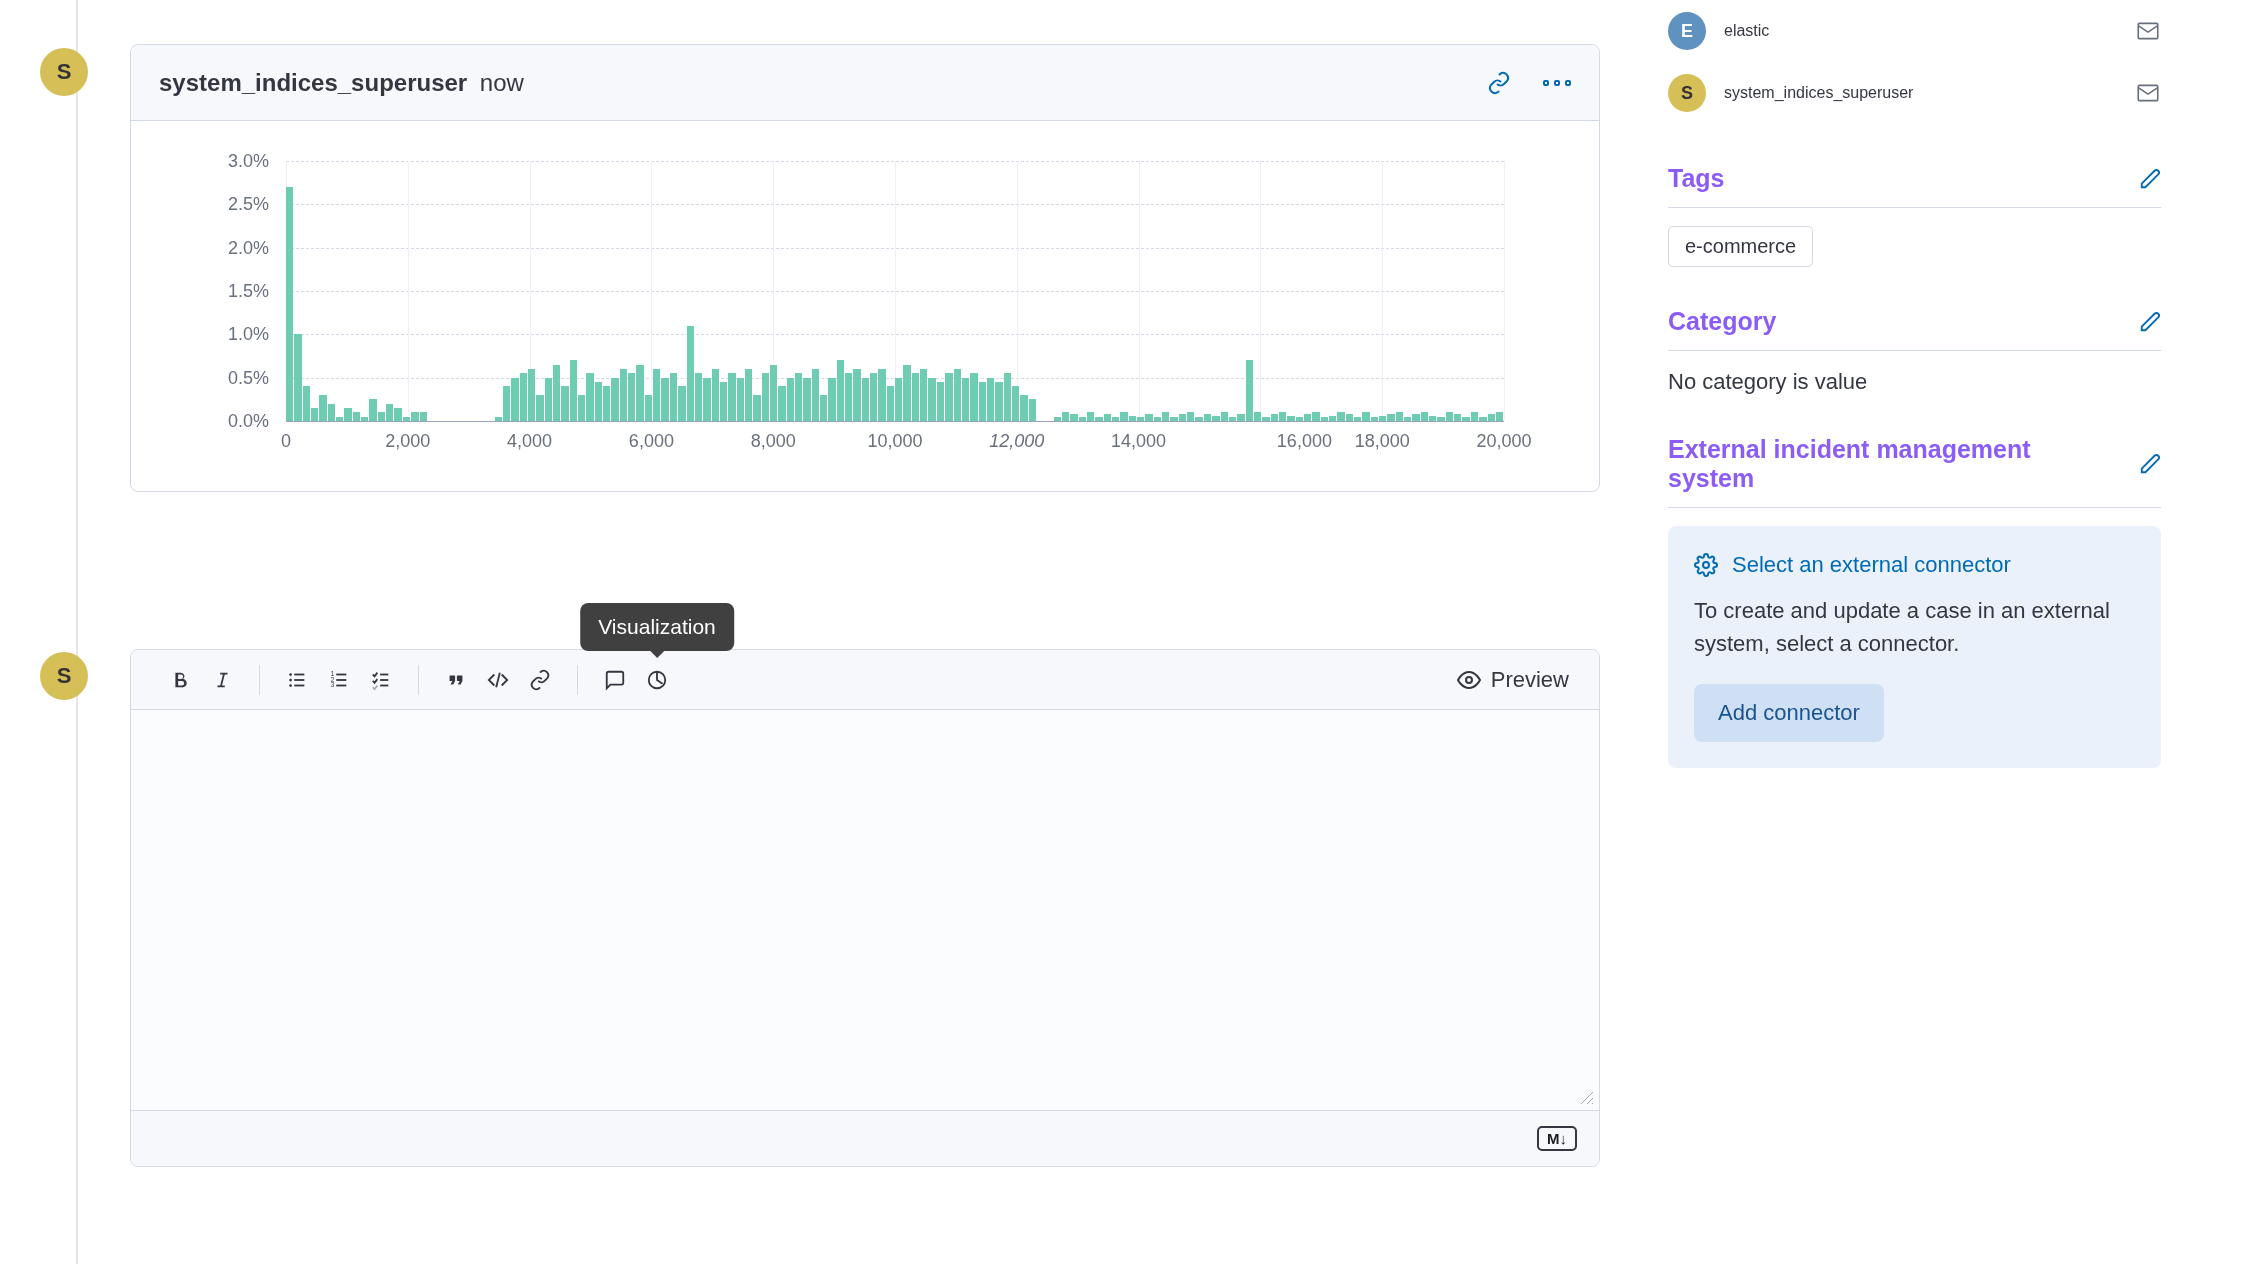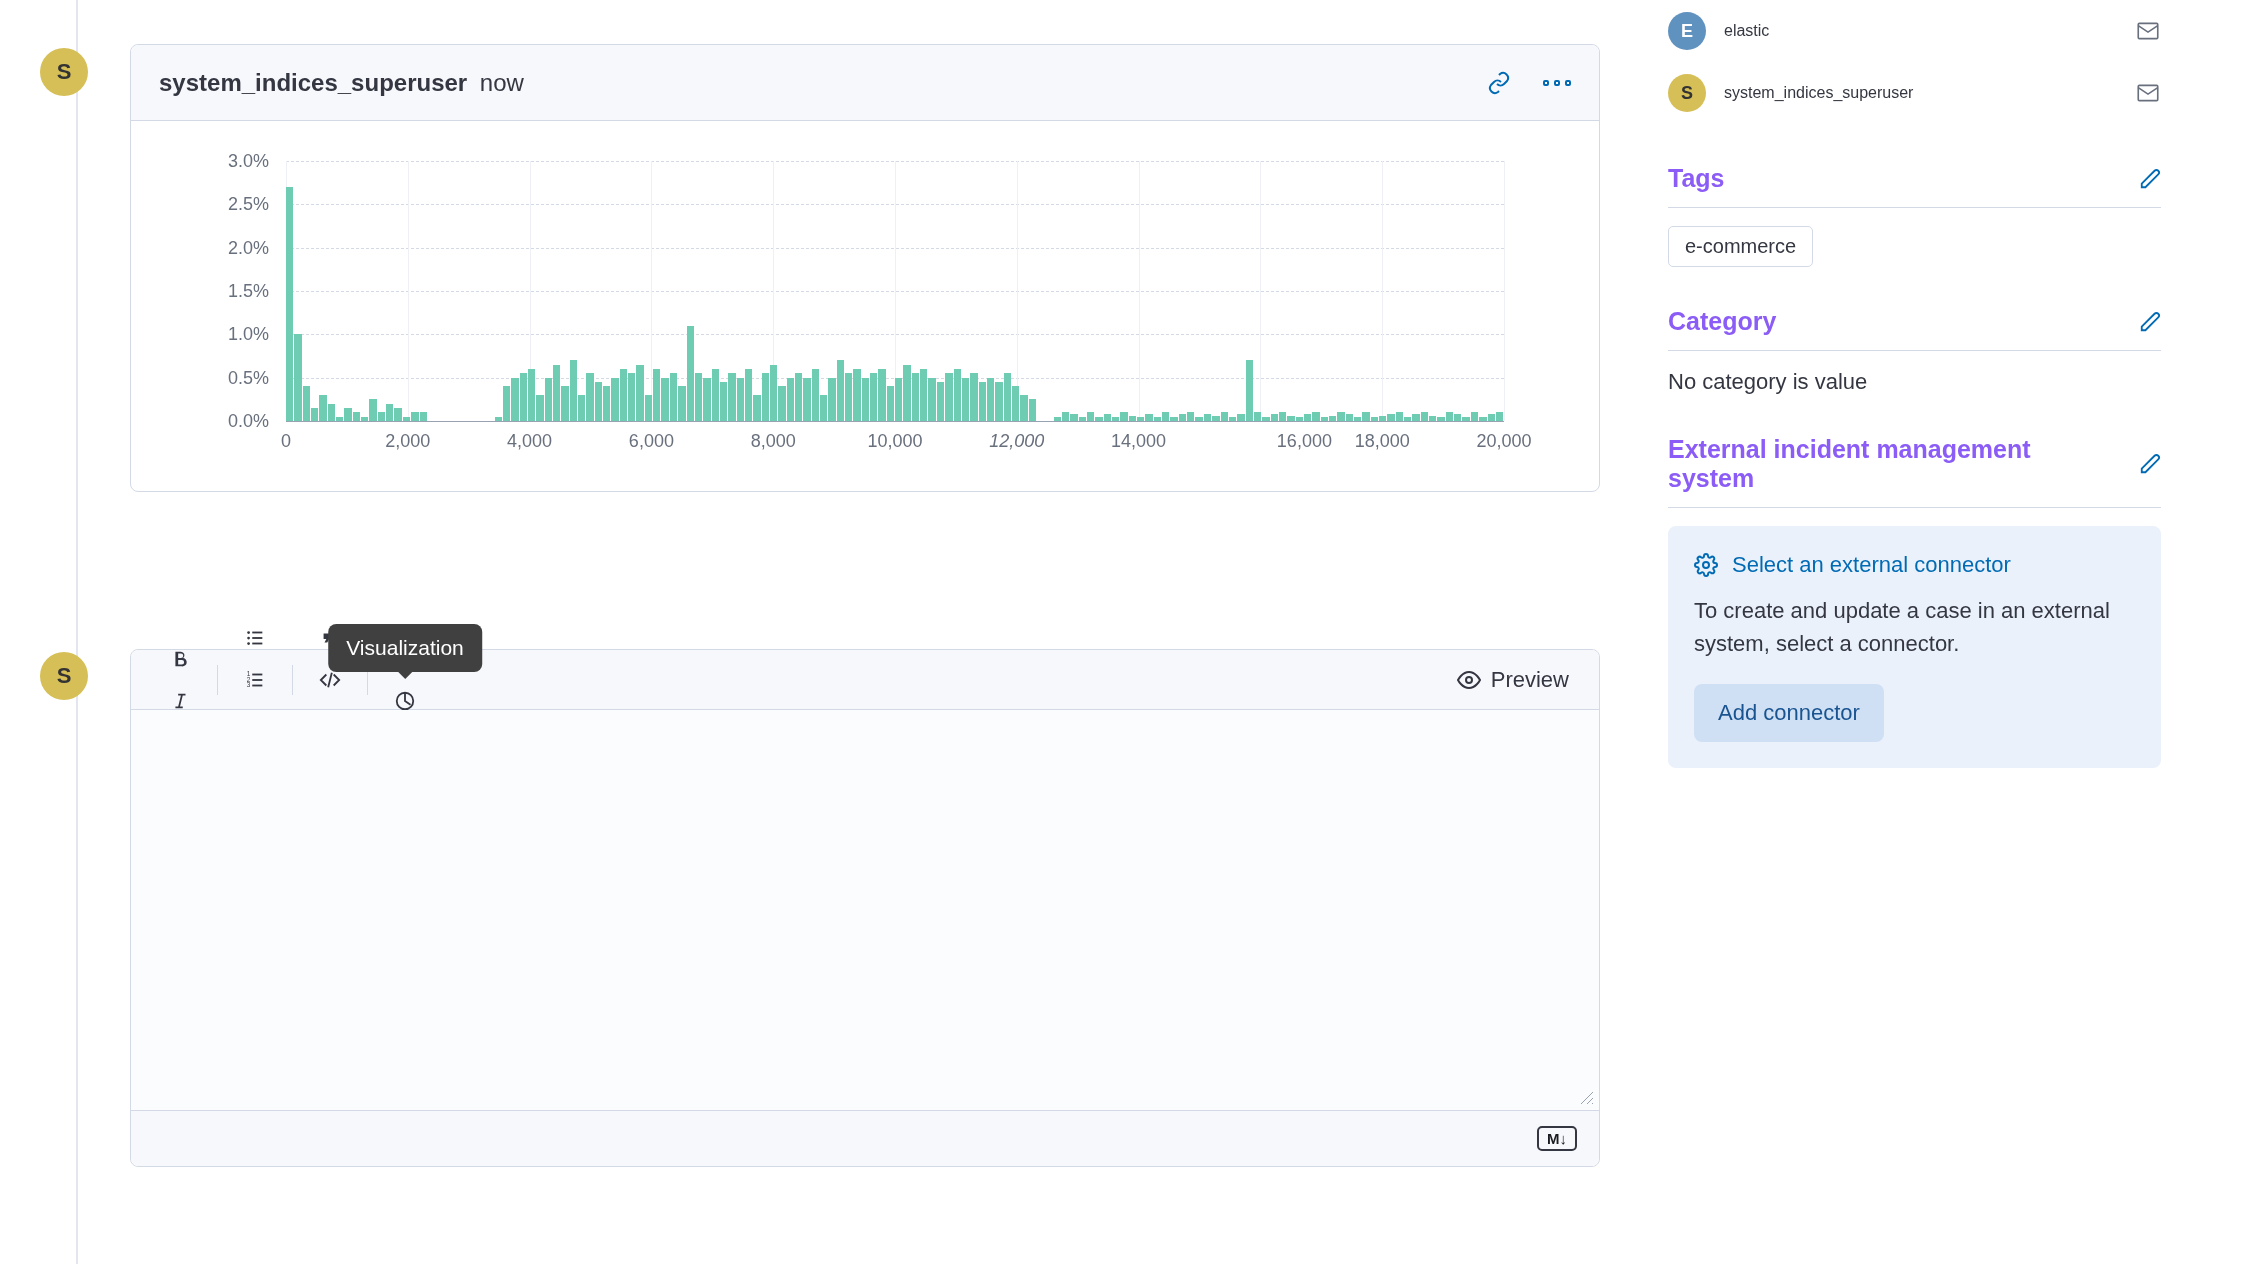--- a/index.html
+++ b/index.html
@@ -26,21 +26,21 @@
 .y-label { position: absolute; right: 12px; font-size: 18px; color: #69707d; text-align: right; transform: translateY(-50%); }
 .grid-area { position: absolute; left: 95px; right: 35px; top: 0; height: 260px; }
 .grid-line-h { position: absolute; left: 0; right: 0; border-top: 1px dashed #d3dae6; }
 .grid-line-v { position: absolute; top: 0; bottom: 0; border-left: 1px solid #eef0f5; }
 .bars { position: absolute; left: 95px; right: 35px; bottom: 40px; height: 260px; display: flex; align-items: flex-end; }
 .bar { flex: 1; background: #6dccb1; margin-right: 1px; }
 .x-labels { position: absolute; left: 95px; right: 35px; bottom: 0; height: 30px; }
 .x-label { position: absolute; font-size: 18px; color: #69707d; transform: translateX(-50%); }
 .editor-card { position: absolute; left: 90px; top: 649px; width: 1470px; border: 1px solid #d3dae6; border-radius: 8px; background: #fff; }
 .editor-toolbar { display: flex; align-items: center; height: 60px; background: #f7f8fc; border-bottom: 1px solid #d3dae6; border-radius: 8px 8px 0 0; padding: 0 18px; }
-.toolbar-group { display: flex; gap: 0; padding: 0 10px; flex-direction: column; }
+.toolbar-group { display: flex; gap: 0; padding: 0 10px; }
 .toolbar-divider { width: 1px; height: 30px; background: #d3dae6; margin: 0 6px; }
 .toolbar-btn { width: 42px; height: 42px; display: flex; align-items: center; justify-content: center; background: none; border: none; cursor: pointer; color: #343741; border-radius: 4px; position: relative; }
 .toolbar-btn svg { width: 22px; height: 22px; }
 .toolbar-spacer { flex: 1; }
 .preview-btn { display: flex; align-items: center; gap: 10px; font-size: 22px; color: #343741; background: none; border: none; cursor: pointer; padding: 0 12px; }
 .editor-body { height: 400px; background: #fbfcfd; position: relative; }
 .resize-handle { position: absolute; right: 4px; bottom: 4px; color: #98a2b3; }
 .editor-footer { height: 56px; background: #f7f8fc; border-top: 1px solid #d3dae6; border-radius: 0 0 8px 8px; display: flex; align-items: center; justify-content: flex-end; padding: 0 22px; }
 .md-badge { border: 2px solid #343741; border-radius: 5px; padding: 2px 8px; font-size: 15px; font-weight: 700; display: flex; align-items: center; gap: 3px; }
 .tooltip { position: absolute; background: #404040; color: #fff; padding: 12px 18px; border-radius: 8px; font-size: 21px; white-space: nowrap; top: -56px; left: 50%; transform: translateX(-50%); }

